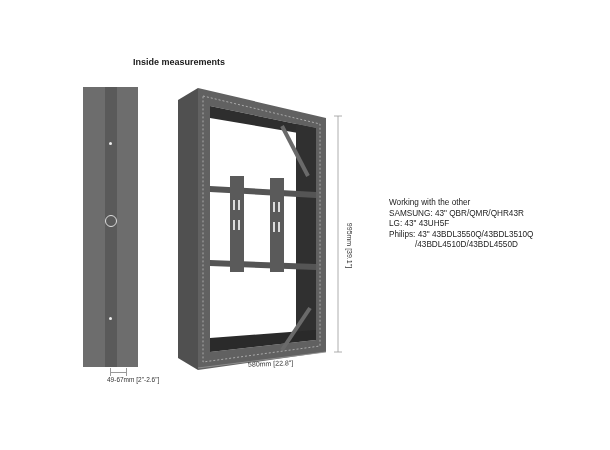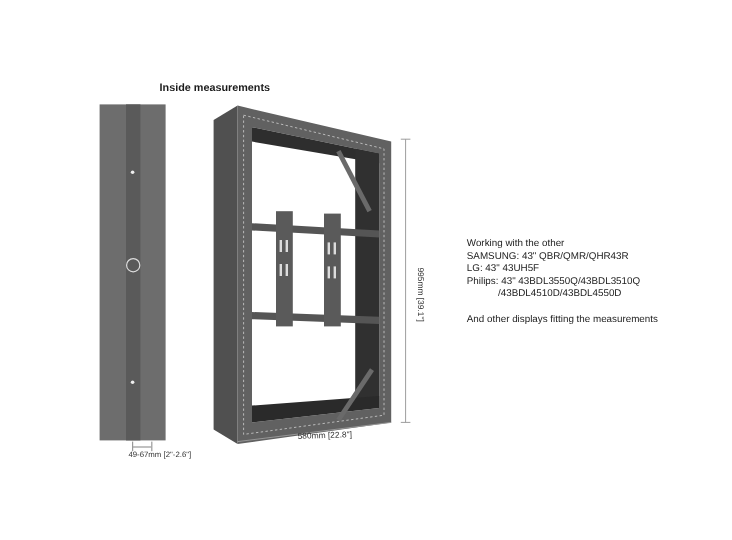--- a/index.html
+++ b/index.html
@@ -1,18 +1,18 @@
 <!DOCTYPE html>
 <html><head>
 <meta charset="utf-8">
 <style>
   html, body { margin:0; padding:0; background:#ffffff; }
   body { width:610px; height:450px; position:relative; overflow:hidden;
          font-family:"Liberation Sans", sans-serif; color:#222; }
-  .title { position:absolute; left:133px; top:68px; font-size:9px; font-weight:bold; color:#1a1a1a; }
+  .title { position:absolute; left:133px; top:57px; font-size:9px; font-weight:bold; color:#1a1a1a; }
   .side { position:absolute; left:83px; top:87px; width:55px; height:280px; background:#6d6d6d; }
   .side .groove { position:absolute; left:22px; top:0; width:12px; height:100%; background:#5a5a5a; }
   .side .dot { position:absolute; width:3px; height:3px; border-radius:50%; background:#eee; left:26px; }
   .side .ring { position:absolute; left:22px; top:128px; width:12px; height:12px; border:1px solid #ddd; border-radius:50%; box-sizing:border-box; }
   .dim-small { position:absolute; left:107px; top:376px; font-size:6.5px; color:#333; }
   .dimline-h { position:absolute; border-top:1px solid #999; }
   .tick { position:absolute; width:1px; background:#999; }
   .frame { position:absolute; }
   .dim-w { position:absolute; left:248px; top:360px; font-size:7px; color:#333; transform:rotate(-2deg); }
   .dim-h { position:absolute; left:327px; top:242px; font-size:7px; color:#333; transform:rotate(90deg); transform-origin:center; white-space:nowrap; }
@@ -78,14 +78,13 @@
 <div class="dim-w">580mm [22.8"]</div>
 <div class="dim-h">995mm [39.1"]</div>
 
 <div class="info">
   <div class="line">Working with the other</div>
   <div class="line">SAMSUNG: 43" QBR/QMR/QHR43R</div>
   <div class="line">LG: 43" 43UH5F</div>
   <div class="line">Philips: 43" 43BDL3550Q/43BDL3510Q</div>
   <div class="line indent">/43BDL4510D/43BDL4550D</div>
   <div class="gap"></div>
-  <div class="line">And other displays fitting the measurements</div>
 </div>
 
 </body></html>

